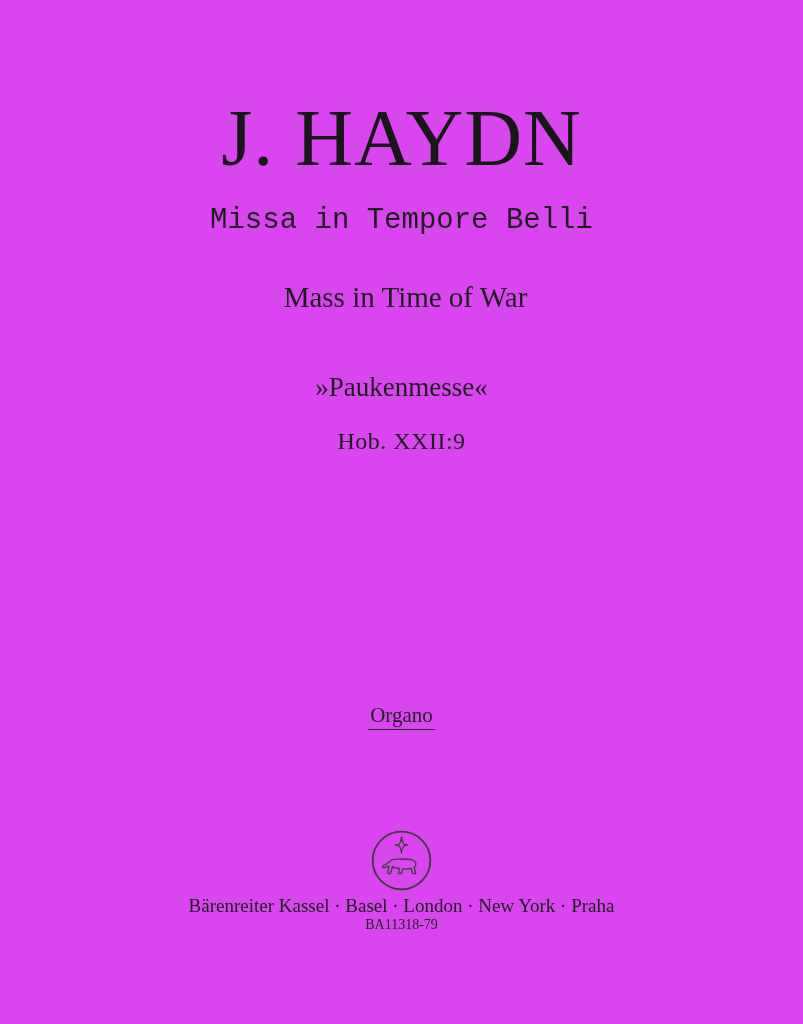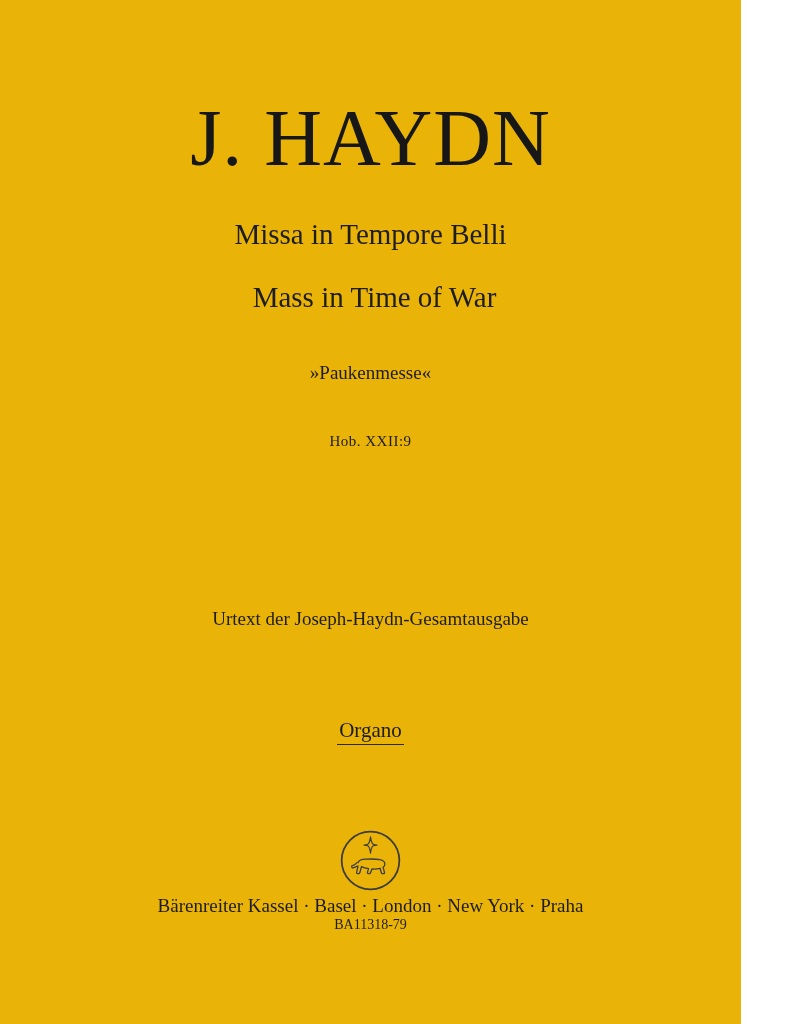--- a/index.html
+++ b/index.html
@@ -1,49 +1,48 @@
 <!DOCTYPE html>
 <html><head>
 <meta charset="utf-8">
 <style>
   html, body { margin: 0; padding: 0; background: #ffffff; }
   .page {
     position: relative;
-    width: 741px;
+    width: 803px;
     height: 1024px;
-    background: #eab308;
+    background: #d946ef;
     font-family: "Liberation Serif", serif;
     color: #1d1d1d;
     overflow: hidden;
   }
   .line {
     position: absolute;
     left: 0;
     right: 0;
     text-align: center;
     white-space: nowrap;
   }
   .composer {
     top: 96px;
     font-size: 80px;
     line-height: 84px;
     letter-spacing: 1px;
     color: #171717;
   }
-  .title-la { top: 218px; font-size: 29px; line-height: 32px; }
+  .title-la { top: 205px; font-size: 29px; line-height: 32px; font-family: Liberation Mono, monospace; }
   .title-en { top: 281px; font-size: 29px; line-height: 32px; padding-left: 8px; }
-  .nickname { top: 358px; font-size: 19px; line-height: 30px; }
-  .catalog  { top: 431px; font-size: 15px; line-height: 21px; letter-spacing: 0.5px; }
+  .nickname { top: 372px; font-size: 27px; line-height: 30px; }
+  .catalog  { top: 431px; font-size: 24px; line-height: 21px; letter-spacing: 0.5px; }
   .urtext   { top: 607px; font-size: 19px; line-height: 23px; }
   .part     { top: 703px; font-size: 21px; line-height: 24px; }
   .part .underline {
     display: inline-block;
     padding: 0 2px 2px 2px;
     border-bottom: 1.5px solid #2a2a2a;
-    margin-top: 15px;
   }
   .logo-wrap {
     position: absolute;
     top: 829px;
     left: 0;
     right: 0;
     text-align: center;
     line-height: 0;
   }
   .publisher { top: 895px; font-size: 19px; line-height: 22px; }
@@ -58,21 +57,20 @@
 
   <div class="line title-la">Missa in Tempore Belli</div>
 
   <div class="line title-en">Mass in Time of War</div>
 
   <div class="line nickname">»Paukenmesse«</div>
 
   <div class="line catalog">Hob. XXII:9</div>
 
   <div class="line urtext">
-    <div>Urtext der Joseph-Haydn-Gesamtausgabe</div>
   </div>
 
   <div class="line part">
     <span class="underline">Organo</span>
   </div>
 
   <div class="logo-wrap">
     <svg width="63" height="63" viewBox="0 0 64 64" fill="none" stroke="#3c3c3c" stroke-linejoin="round" stroke-linecap="round">
       <circle cx="32" cy="32" r="29.3" stroke-width="1.8"></circle>
       <path stroke-width="1.2" d="M32 8 C32.5 12.2 33.4 14.6 34.8 15.5 C35.8 16.1 37.2 16.3 38.6 16.3

